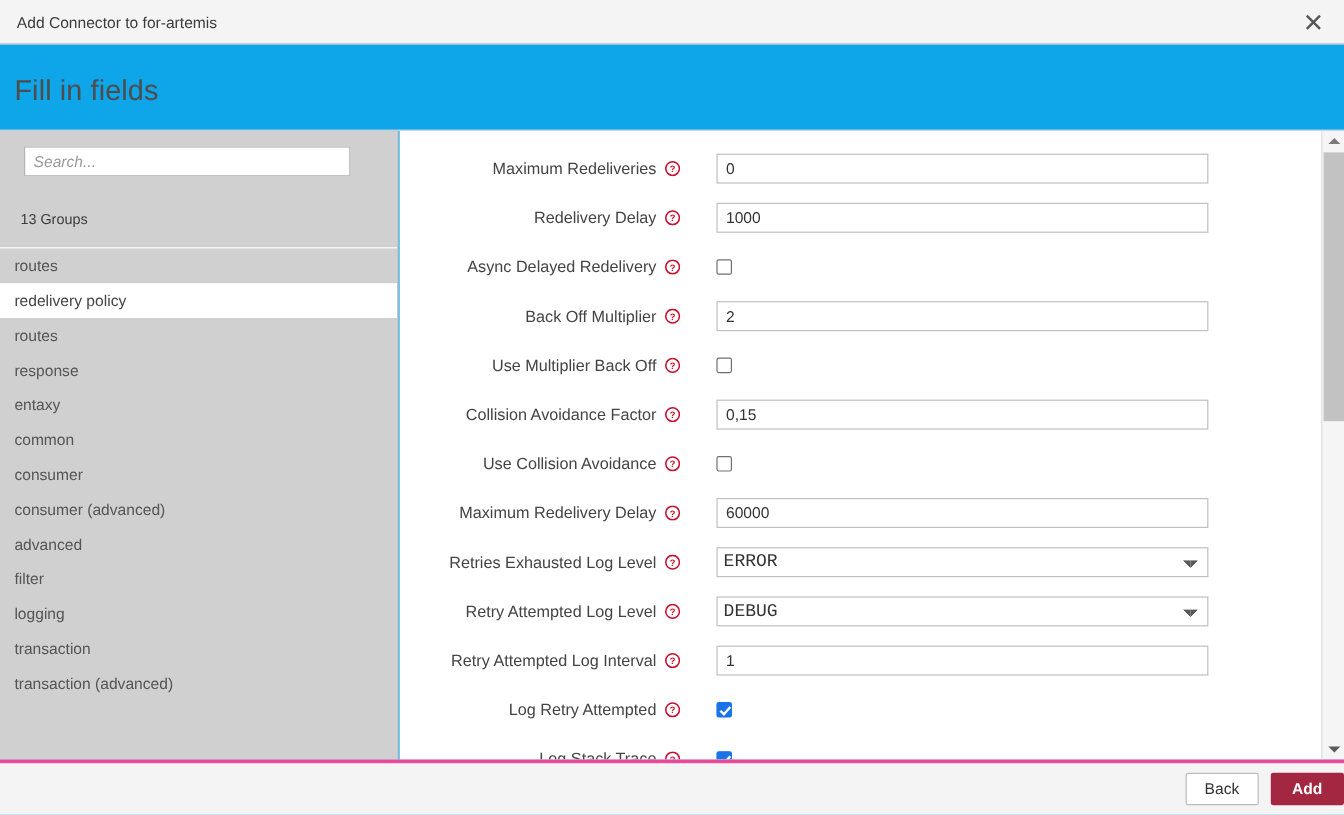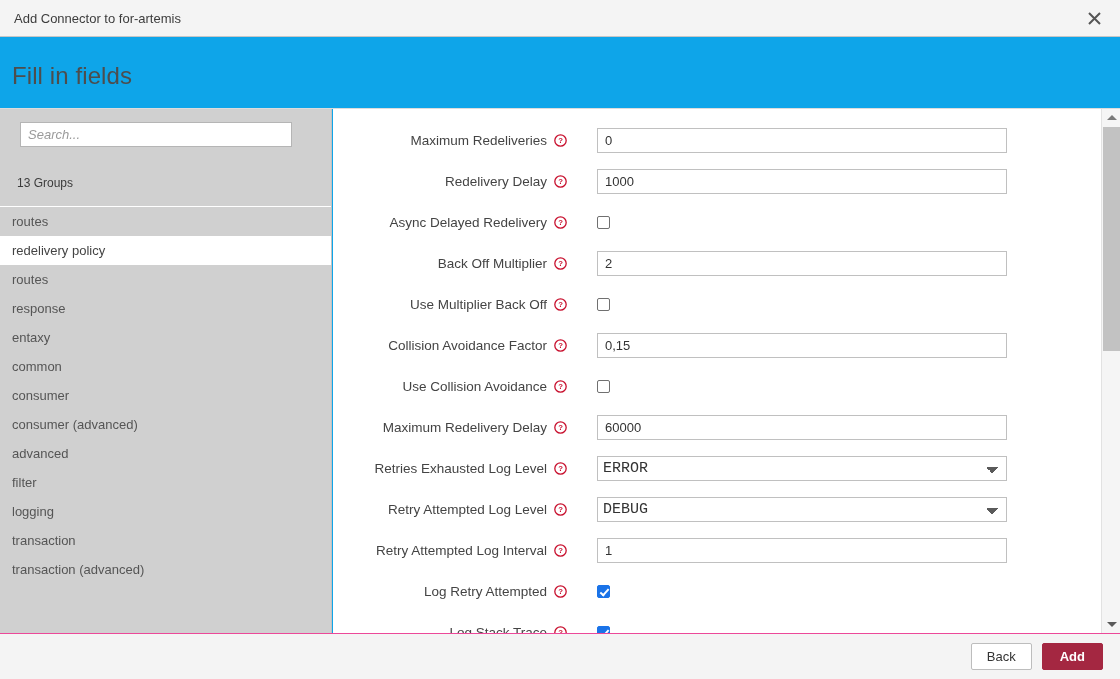--- a/index.html
+++ b/index.html
@@ -198,23 +198,22 @@
     width: 18px; height: 224px;
     background: #c2c2c2;
     cursor: pointer;
   }
 
   
   .footer {
     position: absolute; left: 0; bottom: 0;
     width: 1120px; height: 46px;
     background: #f4f4f4;
-    border-top: 1px solid #ec4899;
+    border-top: 3px solid #ec4899;
     display: flex; align-items: center; justify-content: flex-end;
-    padding-right: 17px;
     gap: 10px;
   }
   .btn {
     font-family: "Liberation Sans", sans-serif;
     font-size: 13px;
     height: 27px;
     cursor: pointer;
     border-radius: 2px;
   }
   .btn-secondary {

